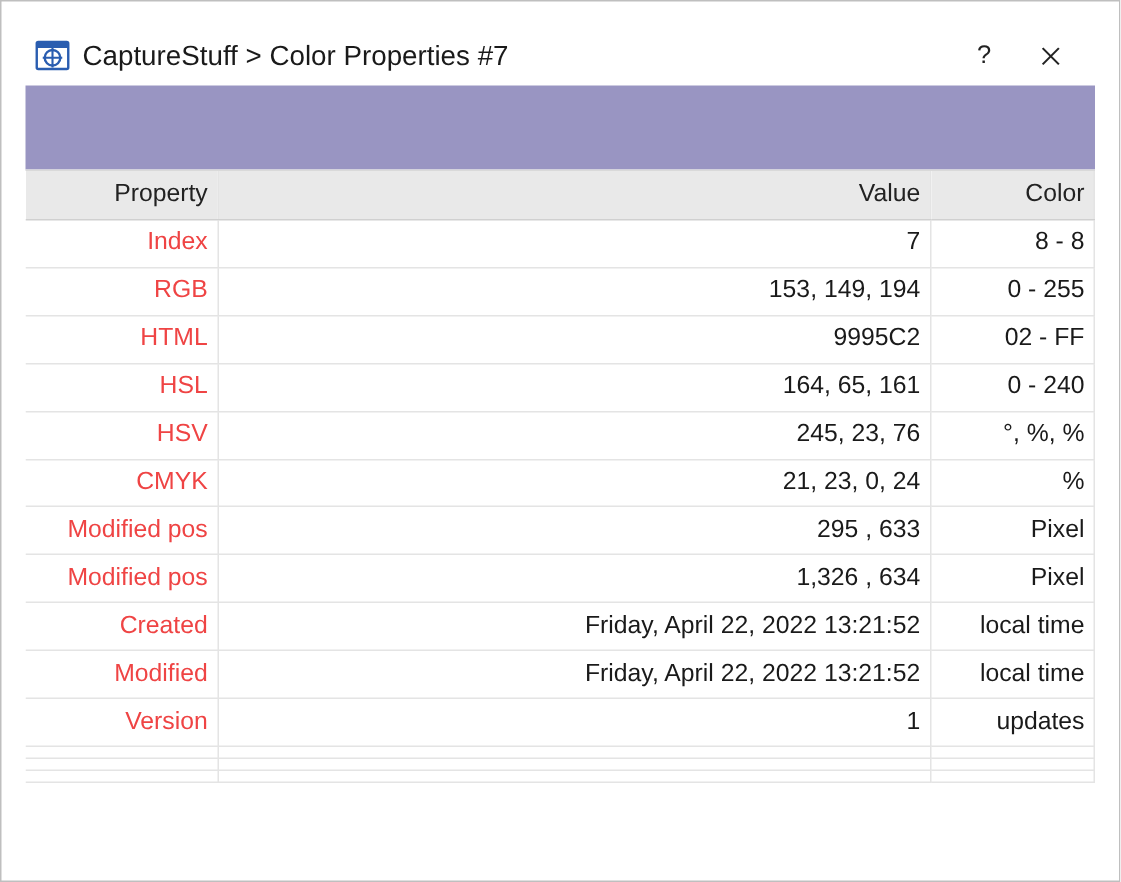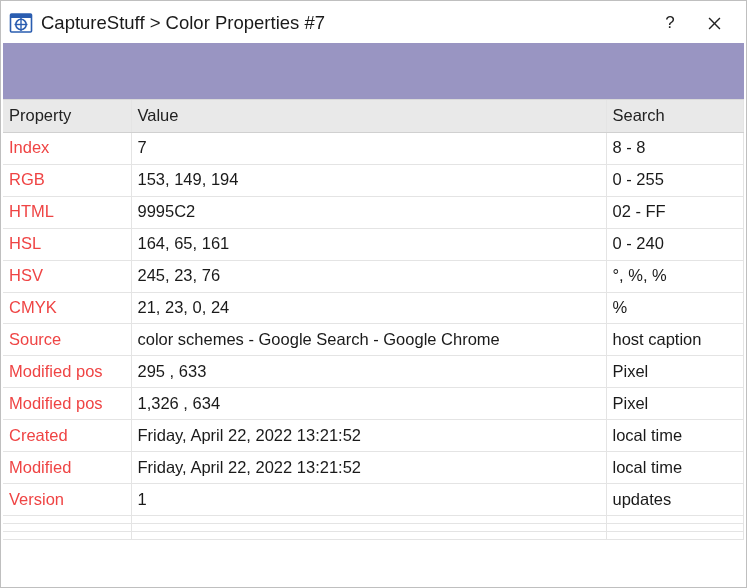--- a/index.html
+++ b/index.html
@@ -10,21 +10,21 @@
     font-size: 16px;
     color: #1a1a1a;
     background: #ffffff;
   }
   .window {
     width: 747px; height: 588px;
     border: 1px solid #bfbfbf;
     background: #ffffff;
     display: flex;
     flex-direction: column;
-    padding: 2px;
+    padding: 16px;
   }
   .titlebar {
     height: 40px;
     display: flex;
     align-items: center;
     padding: 0 8px 0 6px;
     background: #ffffff;
   }
   .titlebar .app-icon {
     width: 24px; height: 24px;
@@ -58,21 +58,21 @@
     flex: 1 1 auto;
     overflow: hidden;
     border-top: 1px solid #d9d9d9;
   }
   table.props {
     width: 100%;
     border-collapse: collapse;
     table-layout: fixed;
   }
   table.props th, table.props td {
-    text-align: left;
+    text-align: right;
     font-weight: 400;
     padding: 3.5px 6px 3.5px 6px;
     border-right: 1px solid #e4e4e4;
     border-bottom: 1px solid #e4e4e4;
     white-space: nowrap;
     overflow: hidden;
     font-size: 16.5px;
     line-height: 1.45;
   }
   table.props thead th {
@@ -119,21 +119,21 @@
     <table class="props">
       <colgroup>
         <col class="c-prop">
           <col class="c-value">
           <col class="c-notes">
       </colgroup>
       <thead>
         <tr>
           <th>Property</th>
           <th>Value</th>
-          <th>Search</th>
+          <th>Color</th>
         </tr>
       </thead>
       <tbody id="rows-body">
       <tr>
             <td>Index</td>
             <td>7</td>
             <td>8 - 8</td>
           </tr>
           <tr>
             <td>RGB</td>
@@ -154,25 +154,20 @@
             <td>HSV</td>
             <td>245, 23, 76</td>
             <td>°, %, %</td>
           </tr>
           <tr>
             <td>CMYK</td>
             <td>21, 23, 0, 24</td>
             <td>%</td>
           </tr>
           <tr>
-            <td>Source</td>
-            <td>color schemes - Google Search - Google Chrome</td>
-            <td>host caption</td>
-          </tr>
-          <tr>
             <td>Modified pos</td>
             <td>295 , 633</td>
             <td>Pixel</td>
           </tr>
           <tr>
             <td>Modified pos</td>
             <td>1,326 , 634</td>
             <td>Pixel</td>
           </tr>
           <tr>

